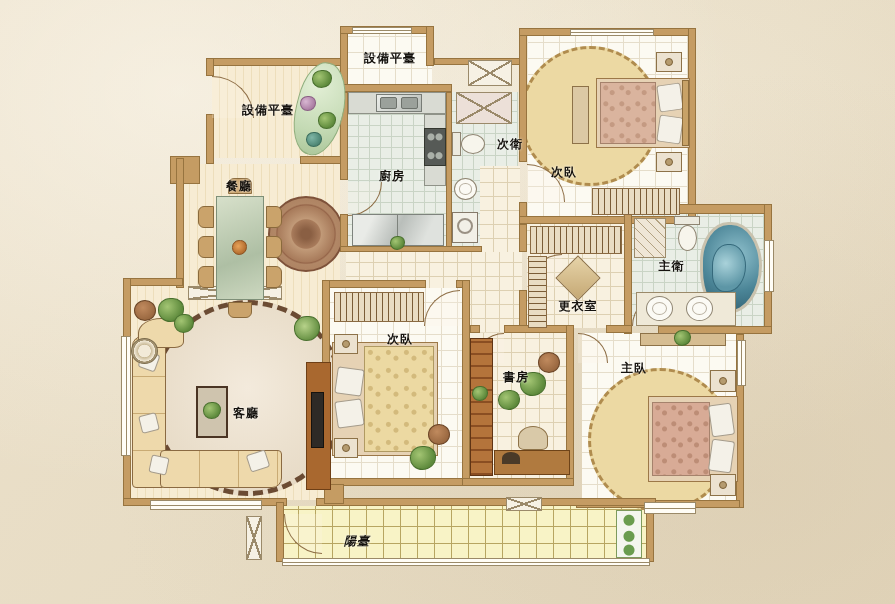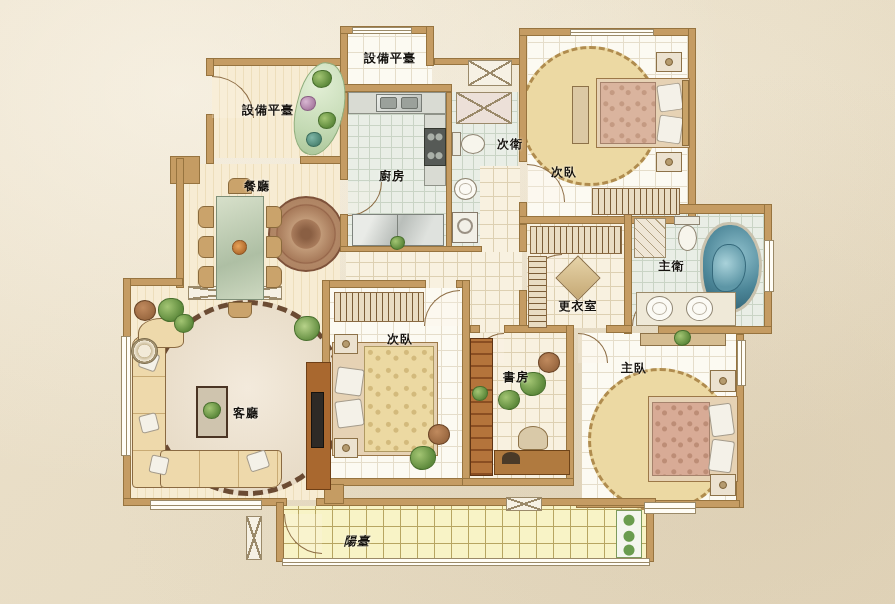--- a/index.html
+++ b/index.html
@@ -276,21 +276,21 @@
   <div style="left:306px;top:362px;width:25px;height:128px;background:#a9682f;border:1px solid #6e3f16;"></div>
   <div style="left:311px;top:392px;width:13px;height:56px;background:#2e2a26;border:1px solid #15120e;"></div>
 
   <div style="left:616px;top:510px;width:26px;height:48px;background:#f4f6ee;border:1px solid #7e9a5c;background-image:radial-gradient(circle at 50% 20%,#6a9c4e 5px,transparent 6px),radial-gradient(circle at 50% 55%,#6a9c4e 5px,transparent 6px),radial-gradient(circle at 50% 85%,#6a9c4e 5px,transparent 6px);"></div>
 
   <span class="lbl" style="left:390px;top:58px;">設備平臺</span>
   <span class="lbl" style="left:268px;top:110px;">設備平臺</span>
   <span class="lbl" style="left:392px;top:164px;margin-top:12px;">廚房</span>
   <span class="lbl" style="left:510px;top:144px;">次衛</span>
   <span class="lbl" style="left:564px;top:172px;">次臥</span>
-  <span class="lbl" style="left:257px;top:186px;">餐廳</span>
+  <span class="lbl" style="left:239px;top:186px;">餐廳</span>
   <span class="lbl" style="left:668px;top:266px;padding-left:7px;">主衛</span>
   <span class="lbl" style="left:578px;top:306px;">更衣室</span>
   <span class="lbl" style="left:400px;top:339px;">次臥</span>
   <span class="lbl" style="left:516px;top:377px;">書房</span>
   <span class="lbl" style="left:634px;top:368px;">主臥</span>
   <span class="lbl" style="left:246px;top:413px;">客廳</span>
   <span class="lbl" style="left:357px;top:541px;font-style:italic;">陽臺</span>
 
 </div>
 

